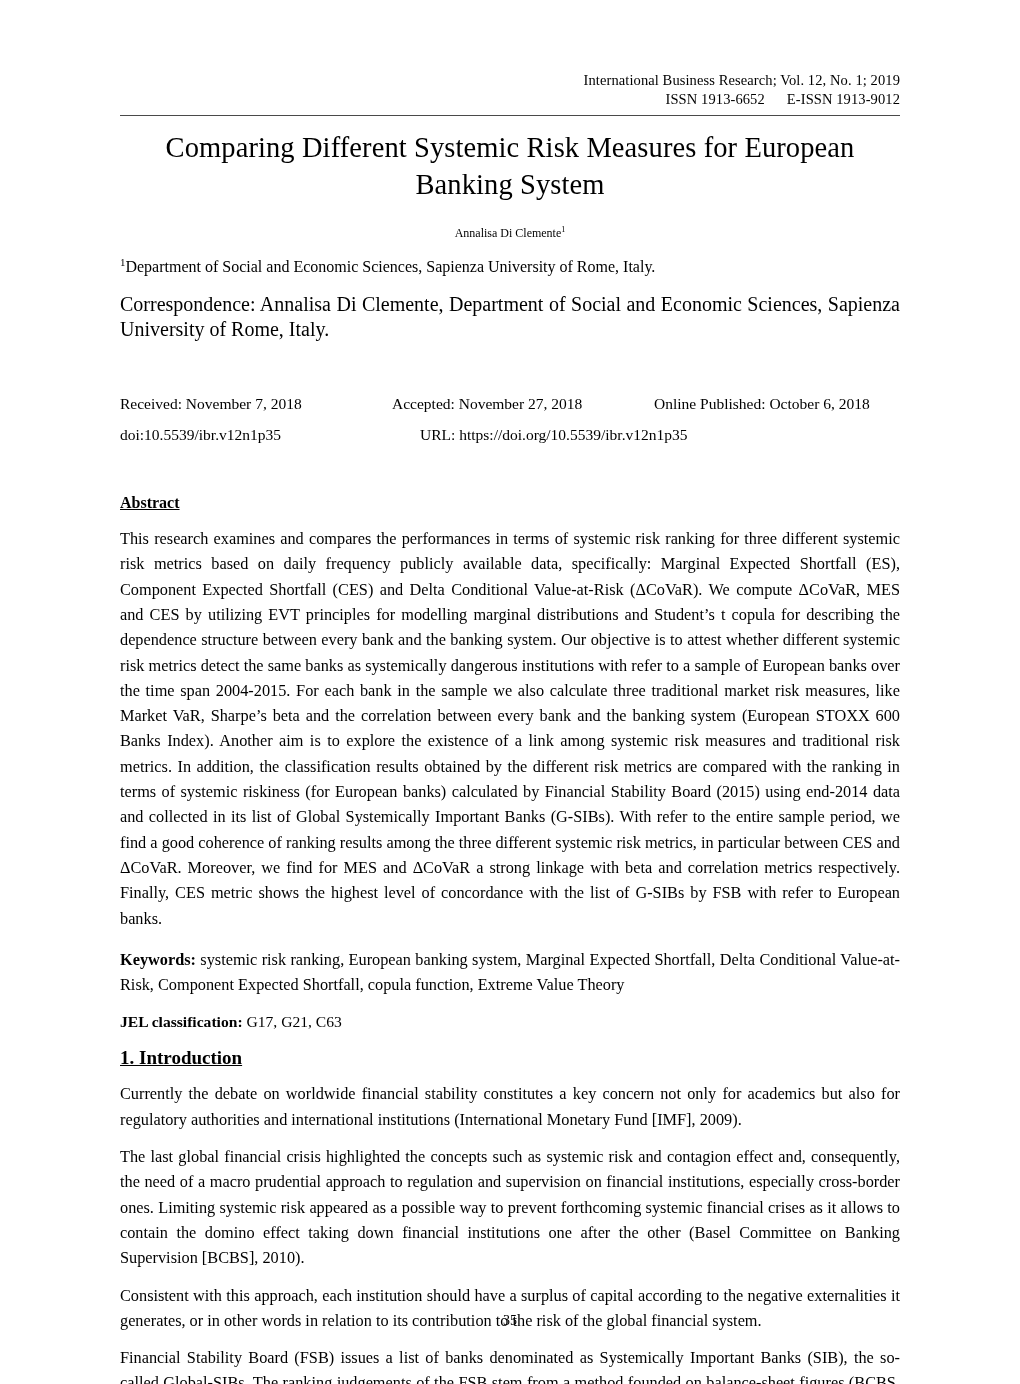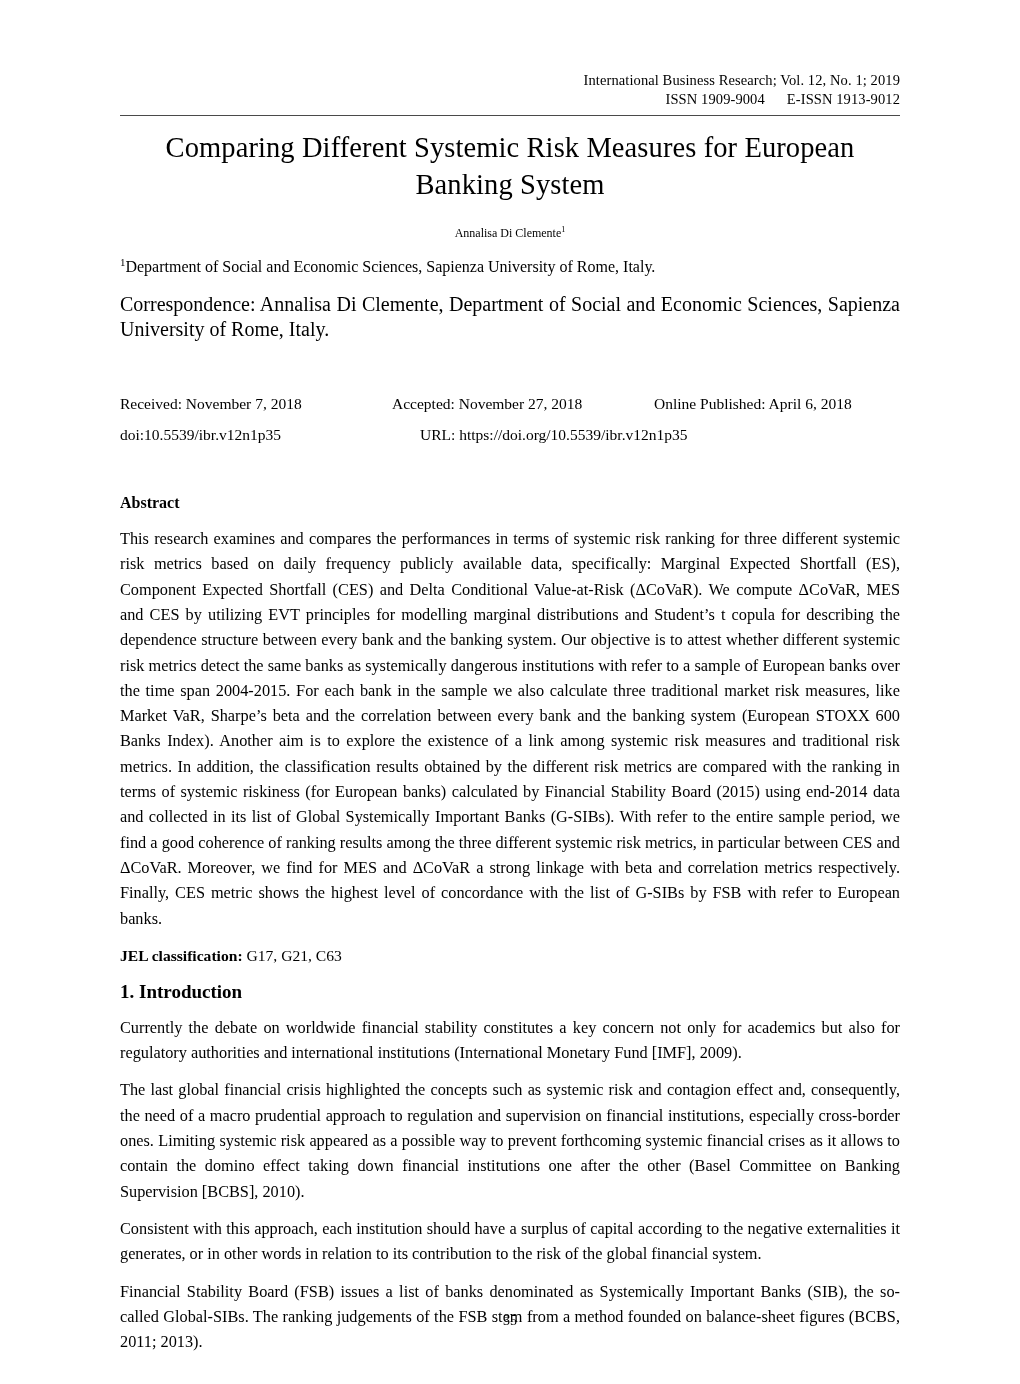--- a/index.html
+++ b/index.html
@@ -105,20 +105,21 @@
   .dates-row .c3 { display: inline-block; }
 
   .doi-row .c1 { display: inline-block; width: 300px; }
   .doi-row .c2 { display: inline-block; }
 
   
   .section-head {
     font-weight: bold;
     font-size: 16px;
     line-height: 22px;
+    text-decoration: underline;
   }
   .abstract-head { margin-top: 42px; }
   .para {
     margin-top: 12px;
     font-size: 16.3px;
     line-height: 25.3px;
     text-align: justify;
     text-justify: inter-word;
     hyphens: none;
   }
@@ -140,50 +141,53 @@
 </head>
 <body>
 
 <div class="page">
   <div class="content">
 
     <div class="journal-header">
       <span class="jh-line">International  Business  Research;  Vol. 12,  No. 1;  2019</span>
       <span class="jh-line">
         <span class="jh-issn-inner">
-          <span>ISSN 1909-9004</span><span class="gap"></span><span>E-ISSN 1913-9012</span>
+          <span>ISSN 1913-6652</span><span class="gap"></span><span>E-ISSN 1913-9012</span>
         </span>
       </span>
     </div>
     <div class="header-rule"></div>
 
     <h1 class="paper-title">Comparing Different Systemic Risk Measures for European Banking System</h1>
 
     <div class="author-line">
       <span>Annalisa Di Clemente</span><sup>1</sup>
     </div>
 
     <div class="affiliation">
       <sup>1</sup><span>Department of Social and Economic Sciences, Sapienza University of Rome, Italy.</span>
     </div>
 
     <div class="correspondence">Correspondence: Annalisa Di Clemente, Department of Social and Economic Sciences, Sapienza University of Rome, Italy.</div>
 
     <div class="dates-block">
       <span class="dates-row">
-        <span class="c1">Received: November 7, 2018</span><span class="c2">Accepted: November 27, 2018</span><span class="c3">Online Published: April 6, 2018</span>
+        <span class="c1">Received: November 7, 2018</span><span class="c2">Accepted: November 27, 2018</span><span class="c3">Online Published: October 6, 2018</span>
       </span>
       <span class="dates-row doi-row">
         <span class="c1">doi:10.5539/ibr.v12n1p35</span><span class="c2">URL: https://doi.org/10.5539/ibr.v12n1p35</span>
       </span>
     </div>
 
     <div class="section-head abstract-head">Abstract</div>
     <div class="para">This research examines and compares the performances in terms of systemic risk ranking for three different systemic risk metrics based on daily frequency publicly available data, specifically: Marginal Expected Shortfall (ES), Component Expected Shortfall (CES) and Delta Conditional Value-at-Risk (ΔCoVaR). We compute ΔCoVaR, MES and CES by utilizing EVT principles for modelling marginal distributions and Student’s t copula for describing the dependence structure between every bank and the banking system. Our objective is to attest whether different systemic risk metrics detect the same banks as systemically dangerous institutions with refer to a sample of European banks over the time span 2004-2015. For each bank in the sample we also calculate three traditional market risk measures, like Market VaR, Sharpe’s beta and the correlation between every bank and the banking system (European STOXX 600 Banks Index). Another aim is to explore the existence of a link among systemic risk measures and traditional risk metrics. In addition, the classification results obtained by the different risk metrics are compared with the ranking in terms of systemic riskiness (for European banks) calculated by Financial Stability Board (2015) using end-2014 data and collected in its list of Global Systemically Important Banks (G-SIBs). With refer to the entire sample period, we find a good coherence of ranking results among the three different systemic risk metrics, in particular between CES and ΔCoVaR. Moreover, we find for MES and ΔCoVaR a strong linkage with beta and correlation metrics respectively. Finally, CES metric shows the highest level of concordance with the list of G-SIBs by FSB with refer to European banks.</div>
 
+    <div class="para keywords-para">
+      <span class="b">Keywords:</span><span> systemic risk ranking, European banking system, Marginal Expected Shortfall, Delta Conditional Value-at-Risk, Component Expected Shortfall, copula function, Extreme Value Theory</span>
+    </div>
 
     <div class="para jel-para">
       <span class="b">JEL classification:</span><span> G17, G21, C63</span>
     </div>
 
     <div class="section-head intro-head">1. Introduction</div>
     <div class="para">Currently the debate on worldwide financial stability constitutes a key concern not only for academics but also for regulatory authorities and international institutions (International Monetary Fund [IMF], 2009).</div>
     <div class="para">The last global financial crisis highlighted the concepts such as systemic risk and contagion effect and, consequently, the need of a macro prudential approach to regulation and supervision on financial institutions, especially cross-border ones. Limiting systemic risk appeared as a possible way to prevent forthcoming systemic financial crises as it allows to contain the domino effect taking down financial institutions one after the other (Basel Committee on Banking Supervision [BCBS], 2010).</div>
     <div class="para">Consistent with this approach, each institution should have a surplus of capital according to the negative externalities it generates, or in other words in relation to its contribution to the risk of the global financial system.</div>
     <div class="para">Financial Stability Board (FSB) issues a list of banks denominated as Systemically Important Banks (SIB), the so-called Global-SIBs. The ranking judgements of the FSB stem from a method founded on balance-sheet figures (BCBS, 2011; 2013).</div>

